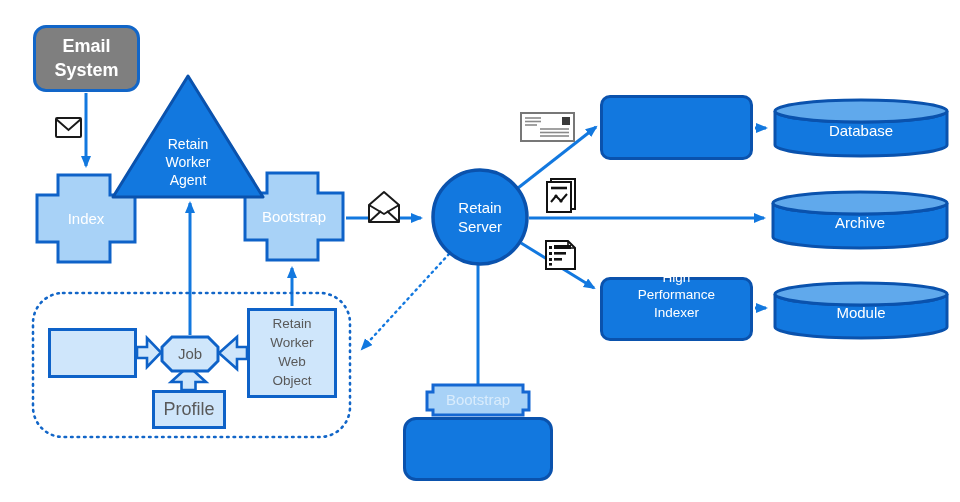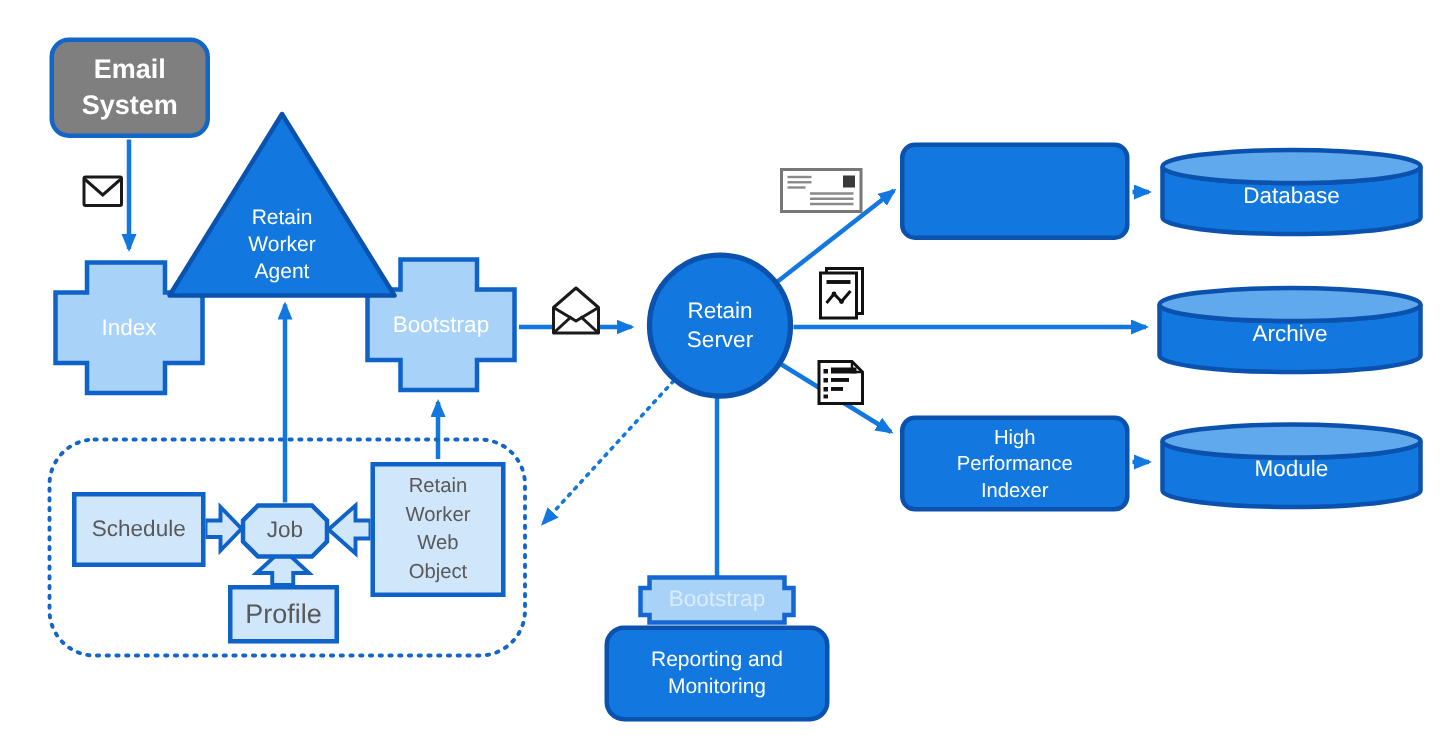--- a/index.html
+++ b/index.html
@@ -131,27 +131,24 @@
 System</div>
   <div class="lbl w" style="left:37px;top:205px;width:98px;height:28px;font-size:15px;">Index</div>
   <div class="lbl w" style="left:138px;top:133px;width:100px;height:60px;font-size:14px;">Retain
 Worker
 Agent</div>
   <div class="lbl w" style="left:245px;top:203px;width:98px;height:28px;font-size:15px;">Bootstrap</div>
   <div class="lbl w" style="left:430px;top:190px;width:100px;height:54px;font-size:15px;">Retain
 Server</div>
   <div class="lbl w" style="left:775px;top:106px;width:172px;height:50px;font-size:15px;">Database</div>
   <div class="lbl w" style="left:773px;top:198px;width:174px;height:50px;font-size:15px;">Archive</div>
-  <div class="lbl w" style="left:600px;top:277px;width:153px;height:64px;font-size:13.5px;">High
+  <div class="lbl w" style="left:600px;top:263px;width:153px;height:64px;font-size:13.5px;">High
 Performance
 Indexer</div>
   <div class="lbl w" style="left:775px;top:289px;width:172px;height:48px;font-size:15px;">Module</div>
   <div class="lbl" style="left:427px;top:387px;width:102px;height:26px;font-size:15px;color:#d9ecfc;">Bootstrap</div>
-  <div class="lbl w" style="left:403px;top:417px;width:150px;height:64px;font-size:14px;">Reporting and
-Monitoring</div>
-  <div class="lbl g" style="left:48px;top:328px;width:89px;height:50px;font-size:15px;">Schedule</div>
   <div class="lbl g" style="left:162px;top:337px;width:56px;height:34px;font-size:15px;text-align:center;">Job</div>
   <div class="lbl g" style="left:152px;top:390px;width:74px;height:39px;font-size:18px;">Profile</div>
   <div class="lbl g" style="left:247px;top:308px;width:90px;height:90px;font-size:13.5px;line-height:1.4;">Retain
 Worker
 Web
 Object</div>
 </div>
 
 </body></html>

